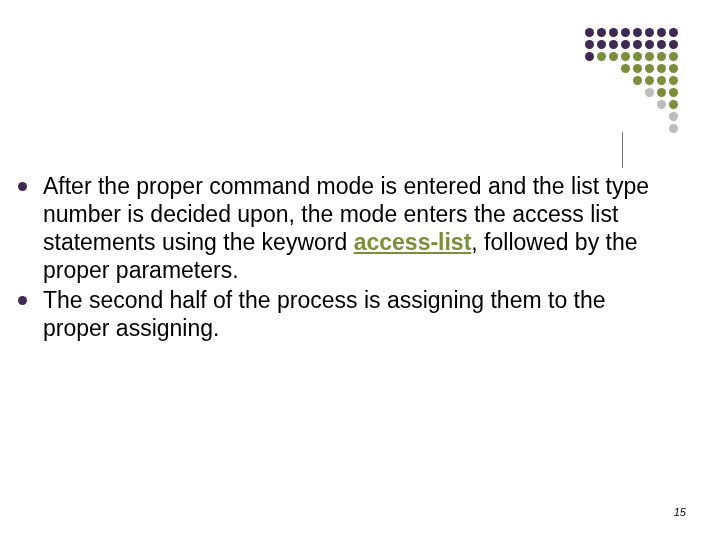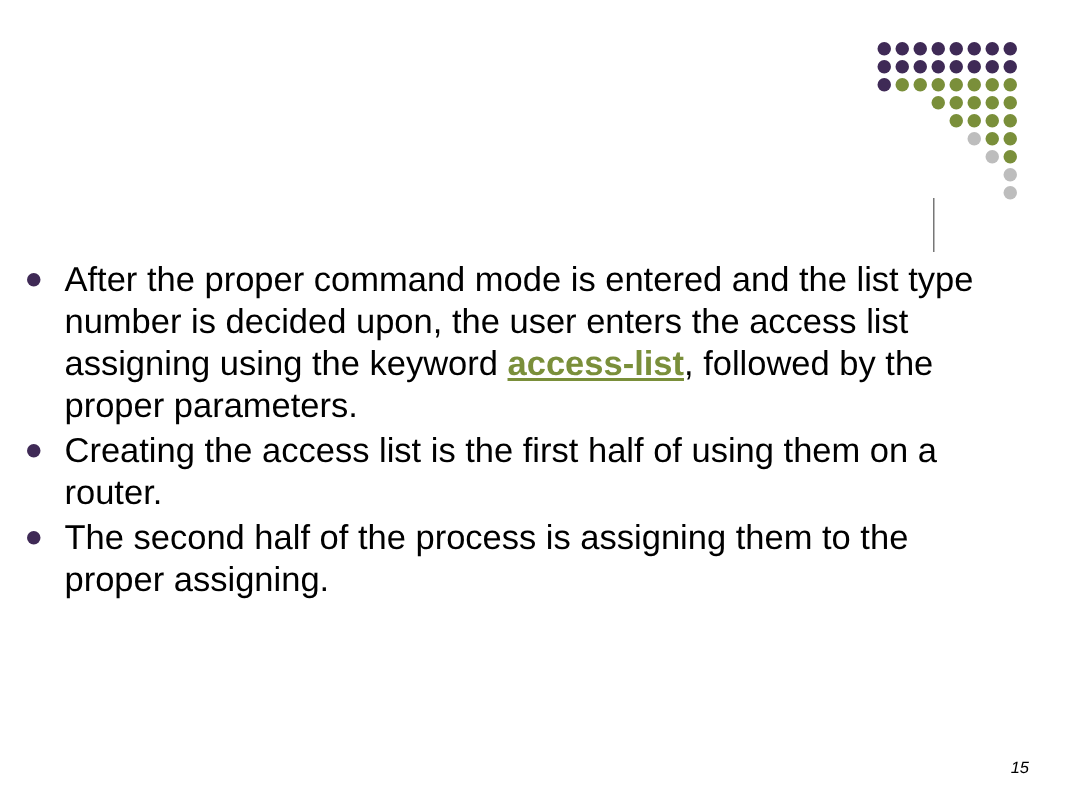--- a/index.html
+++ b/index.html
@@ -161,25 +161,21 @@
         </div>
       </div>
   </div>
 
   <div class="rule"></div>
 
   <div class="content">
     <ul class="bullets">
         <li>
           <span class="bullet-dot"></span>
-          <span class="bullet-text"><span>After the proper command mode is entered and the list type number is decided upon, the user enters the access list assigning using the keyword </span><span class="kw">access-list</span><span>, followed by the proper parameters.</span></span>
-        </li>
-        <li>
-          <span class="bullet-dot"></span>
-          <span class="bullet-text"><span>Creating the access list is the first half of using them on a router.</span></span>
+          <span class="bullet-text"><span>After the proper command mode is entered and the list type number is decided upon, the mode enters the access list statements using the keyword </span><span class="kw">access-list</span><span>, followed by the proper parameters.</span></span>
         </li>
         <li>
           <span class="bullet-dot"></span>
           <span class="bullet-text"><span>The second half of the process is assigning them to the proper assigning.</span></span>
         </li>
       </ul>
   </div>
 
   <div class="page-num">15</div>
 

